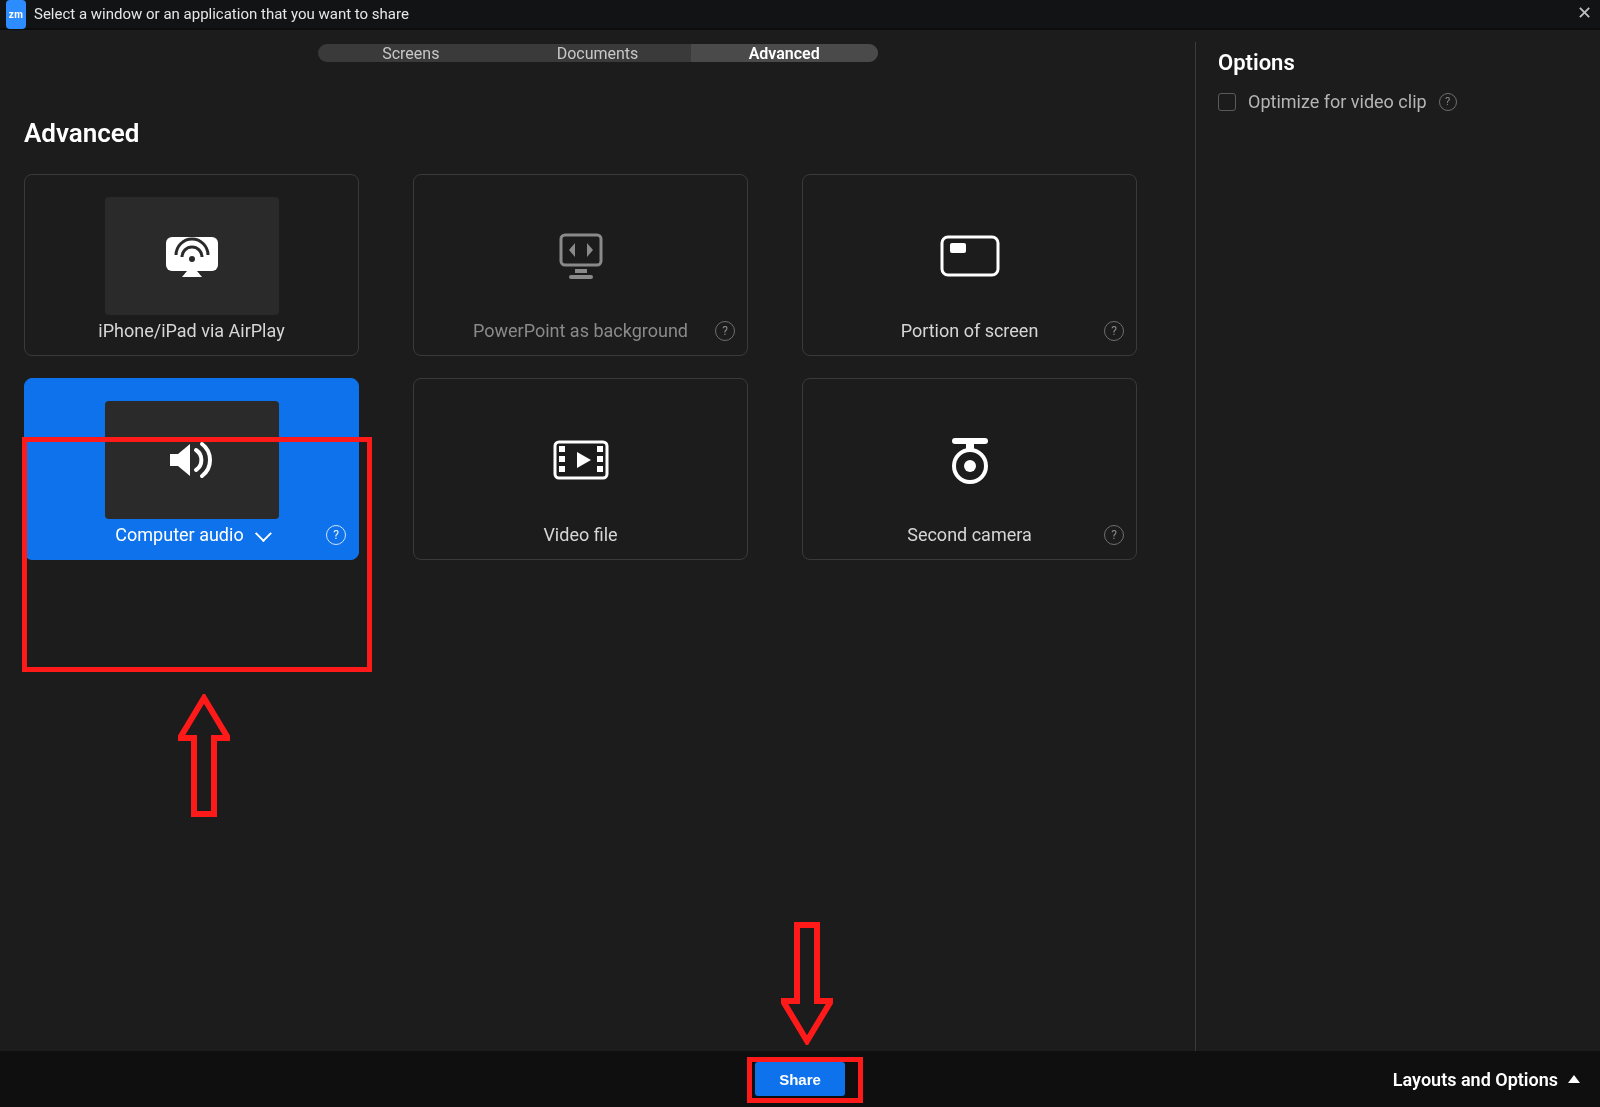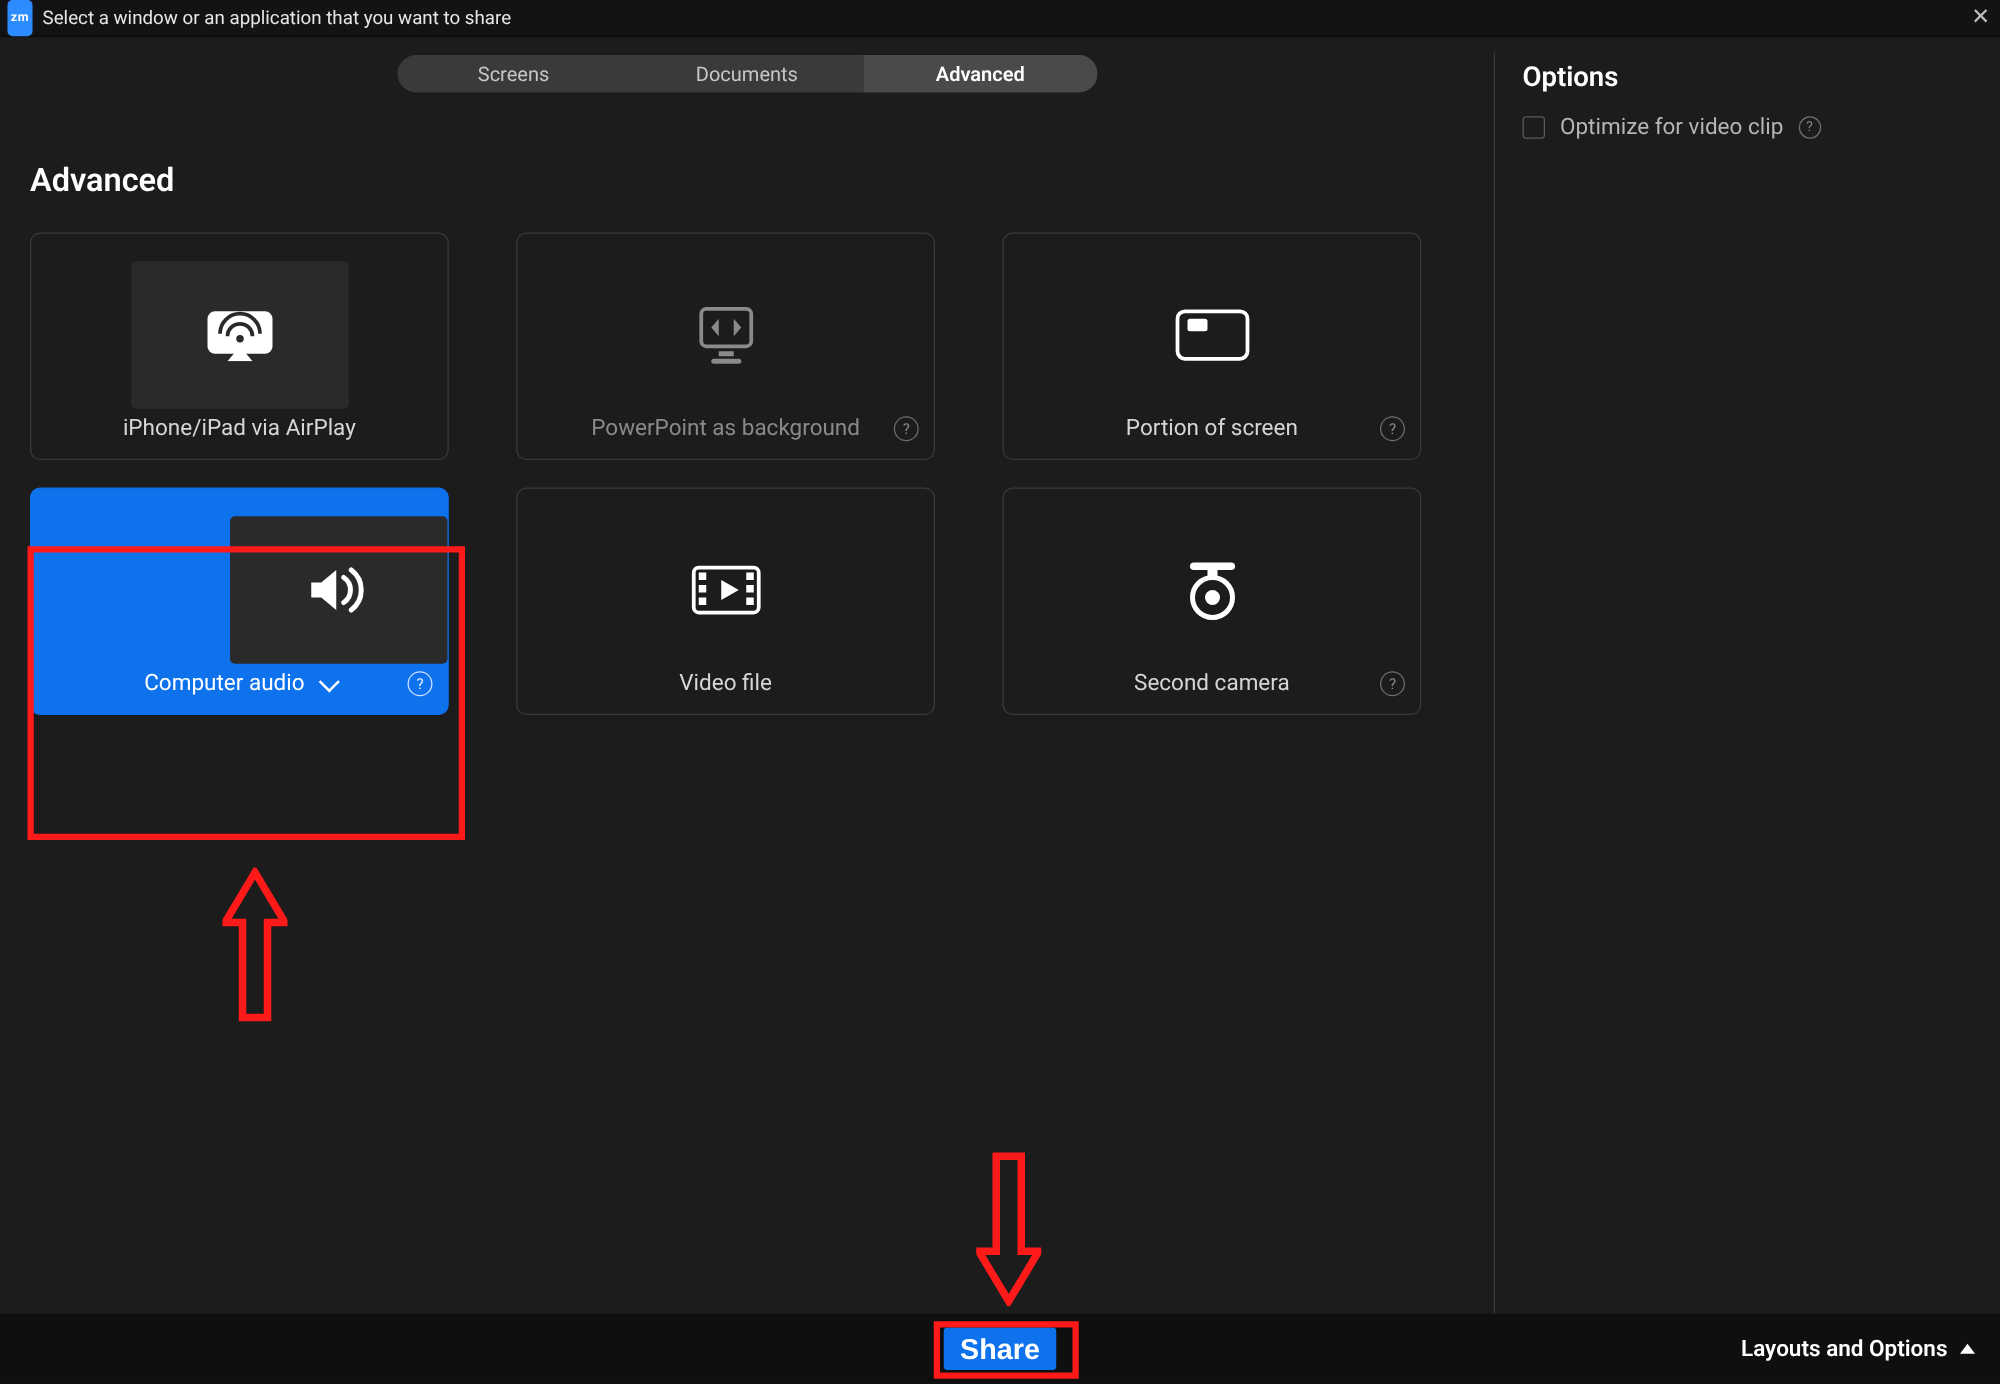--- a/index.html
+++ b/index.html
@@ -11,53 +11,53 @@
   .close-x { position:absolute; right:8px; top:2px; font-size:18px; color:#bfbfbf; cursor:pointer; }
   .titlebar-sep { height:2px; background:#0d0d0d; }
 
   
   .content { position:relative; display:flex; height:calc(100% - 30px - 56px); width:100%; background:#1c1c1c; }
   .left { position:relative; flex:1 1 auto; padding:0 24px 0 24px; }
   .divider { width:1px; background:#3a3a3a; margin-top:12px; }
   .right { width:404px; padding:18px 34px 0 22px; }
 
   
-  .tabs { display:flex; margin:14px auto 0 auto; width:560px; height:30px; border-radius:16px; background:#3a3a3a; overflow:hidden; }
+  .tabs { display:flex; margin:14px auto 0 auto; width:560px; height:18px; border-radius:16px; background:#3a3a3a; overflow:hidden; }
   .tab { flex:1; display:flex; align-items:center; justify-content:center; font-size:16px; color:#c7c7c7; cursor:pointer; }
   .tab.active { background:#4a4a4a; color:#ffffff; font-weight:600; }
 
   
   .sec-title { margin-top:56px; font-size:26px; font-weight:600; color:#ffffff; }
 
   
   .grid { display:grid; grid-template-columns:repeat(3, 335px); column-gap:54px; row-gap:22px; margin-top:26px; }
   .card { position:relative; height:182px; border:1px solid #3a3a3a; border-radius:8px; background:transparent; display:flex; flex-direction:column; align-items:center; cursor:pointer; }
   .card .thumb { width:174px; height:118px; background:#2a2a2a; border-radius:4px; margin-top:22px; display:flex; align-items:center; justify-content:center; }
   .card .label-row { position:absolute; left:0; right:0; bottom:14px; display:flex; align-items:center; justify-content:center; gap:12px; color:#d6d6d6; font-size:18px; }
   .card .help { position:absolute; right:12px; bottom:14px; width:20px; height:20px; border:1.5px solid #6e6e6e; border-radius:50%; display:flex; align-items:center; justify-content:center; font-size:12px; color:#8a8a8a; }
   .card .caret { width:12px; height:12px; border-right:2px solid #fff; border-bottom:2px solid #fff; transform:rotate(45deg) translateY(-2px); display:inline-block; }
   .card.dimmed .label-row { color:#8a8a8a; }
 
-  .card.selected { background:#0e72ed; border-color:#0e72ed;align-items:flex-end; }
+  .card.selected { background:#0e72ed; border-color:#0e72ed; }
   .card.selected .label-row { color:#ffffff; }
 
   
   .anno-box { position:absolute; border:5px solid #ff1a1a; pointer-events:none; }
   .anno-arrow { position:absolute; pointer-events:none; }
 
   
   .opt-title { font-size:22px; font-weight:600; color:#fff; margin-top:2px; margin-bottom:16px; }
   .opt-row { display:flex; align-items:center; color:#b5b5b5; font-size:18px; margin-bottom:14px; }
   .chk { width:18px; height:18px; border:1.5px solid #5a5a5a; border-radius:3px; margin-right:12px; }
   .opt-caret { width:10px; height:10px; border-right:2px solid #9a9a9a; border-bottom:2px solid #9a9a9a; transform:rotate(45deg) translateY(-2px); margin-left:14px; }
   .opt-help { width:18px; height:18px; border:1.5px solid #6e6e6e; border-radius:50%; display:flex; align-items:center; justify-content:center; font-size:11px; color:#8a8a8a; margin-left:12px; }
 
   
   .footer { position:absolute; left:0; right:0; bottom:0; height:56px; background:#0f0f0f; display:flex; align-items:center; justify-content:center; }
-  .share-btn { position:relative; width:90px; height:34px; background:#0e72ed; color:#fff; border:none; border-radius:3px; font-size:23px; font-weight:600; cursor:pointer; }
+  .share-btn { position:relative; width:90px; height:34px; background:#0e72ed; color:#fff; border:none; border-radius:3px; font-size:15px; font-weight:600; cursor:pointer; }
   .layouts { position:absolute; right:20px; top:0; height:56px; display:flex; align-items:center; color:#fff; font-size:18px; font-weight:600; cursor:pointer; gap:10px; }
   .layouts .tri { width:0; height:0; border-left:6px solid transparent; border-right:6px solid transparent; border-bottom:8px solid #fff; display:inline-block; }
 
   
   svg { display:block; }
 </style>
 </head>
 <body>
 
 <div class="titlebar">

